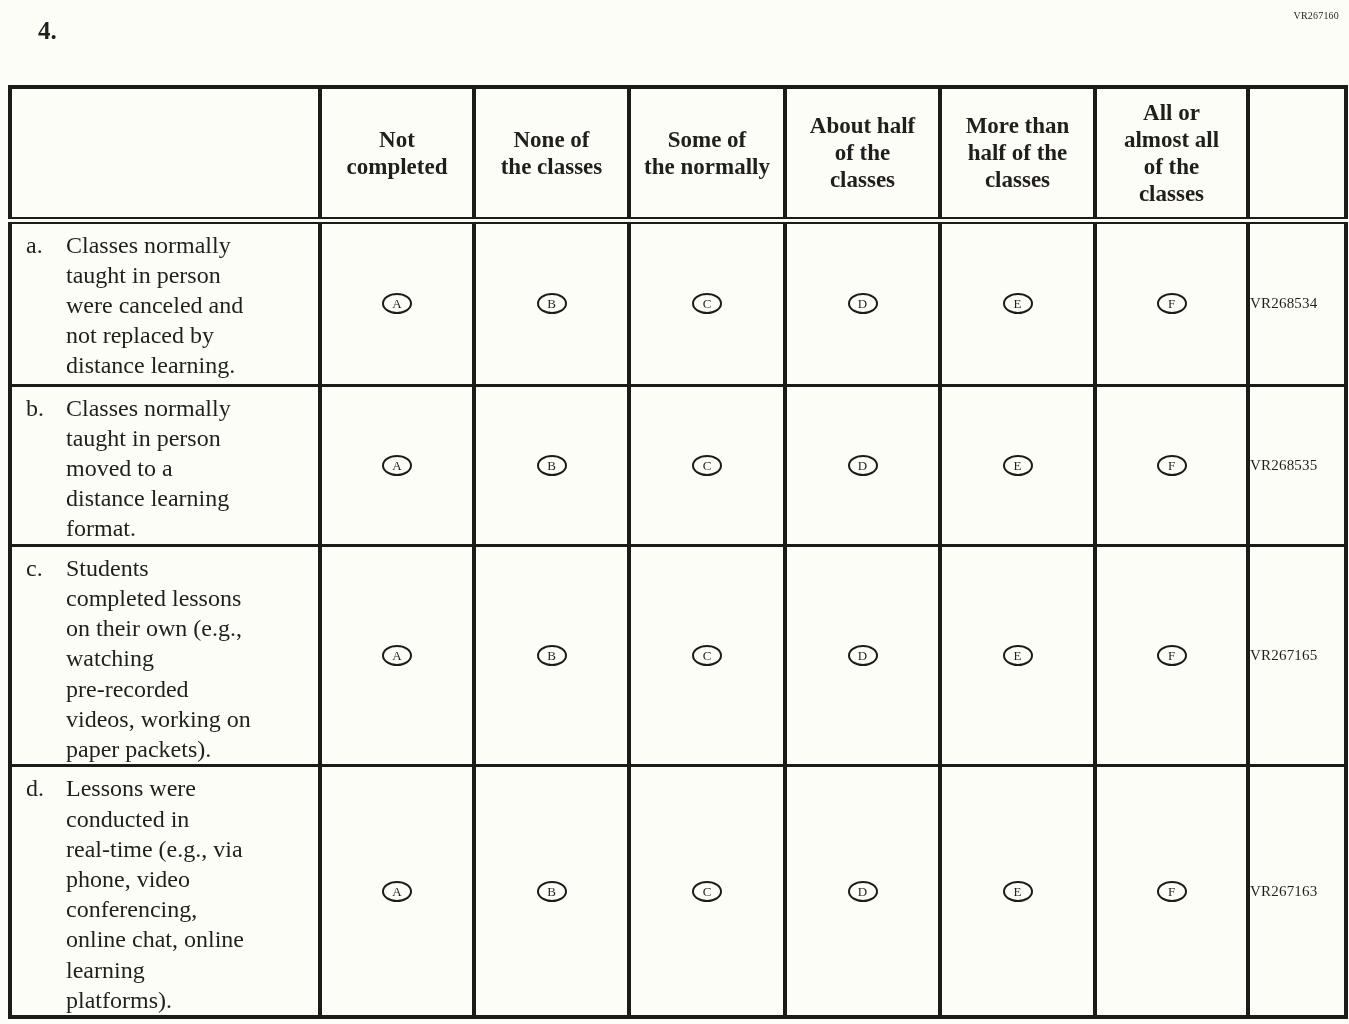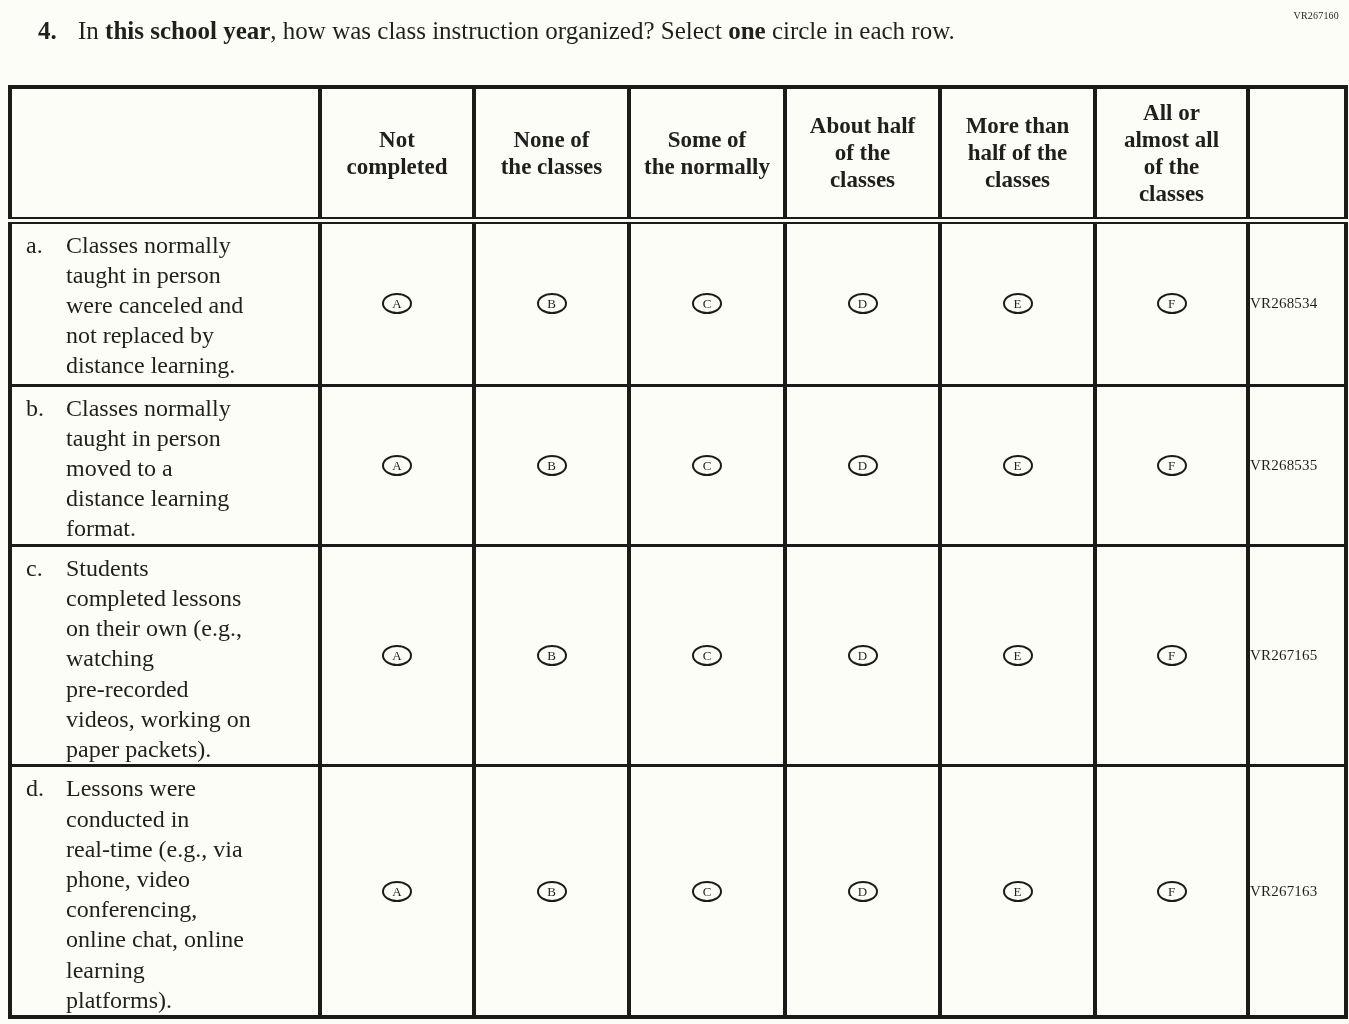--- a/index.html
+++ b/index.html
@@ -103,21 +103,20 @@
 </style>
 </head>
 <body>
 
 <div class="page">
 
   <div class="form-code">VR267160</div>
 
   <div class="question">
     <span class="qnum">4.</span>
-    <span class="qtext"><span>In </span><span class="b">this school year</span><span>, how was class instruction organized?  Select </span><span class="b">one</span><span> circle in each row.</span></span>
   </div>
 
   <table class="grid">
     <colgroup>
       <col style="width:310px">
         <col style="width:154px">
         <col style="width:155px">
         <col style="width:156px">
       <col style="width:155px">
         <col style="width:155px">

